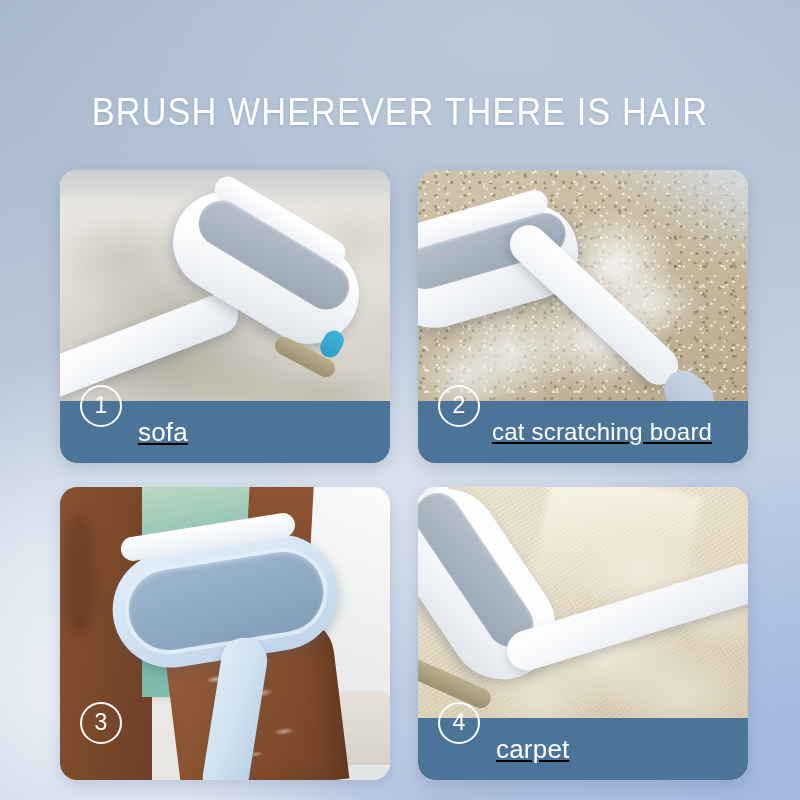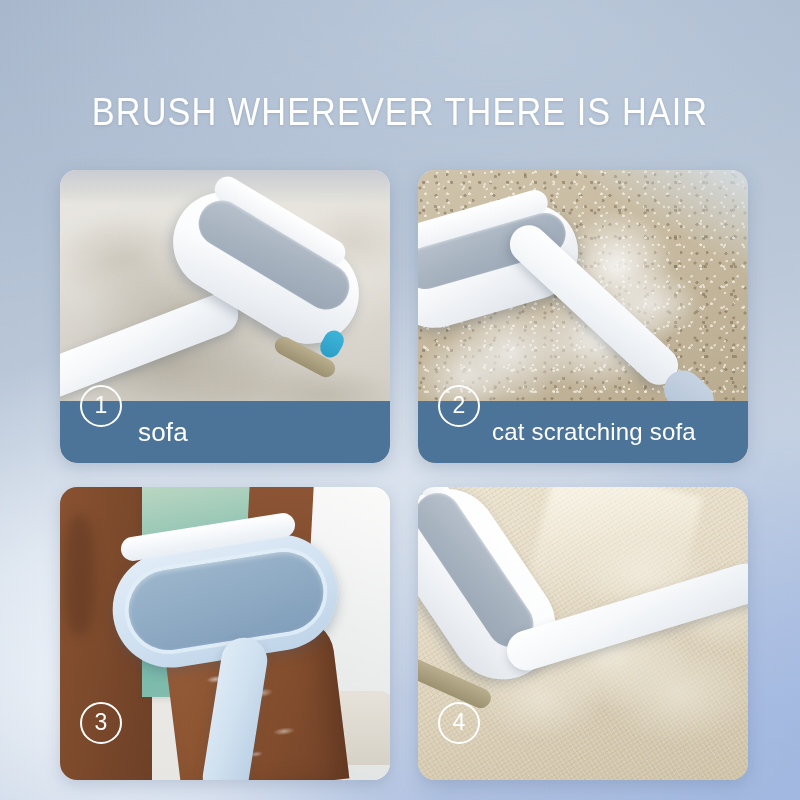--- a/index.html
+++ b/index.html
@@ -117,20 +117,21 @@
     position: absolute;
     left: 0;
     right: 0;
     bottom: 0;
     height: 62px;
     background: #4c7499;
     display: flex;
     align-items: center;
     border-bottom-left-radius: 17px;
     border-bottom-right-radius: 17px;
+    text-decoration: underline;
   }
   .caption-label {
     color: #ffffff;
     font-size: 26px;
     font-weight: 400;
     line-height: 1;
     margin-left: 78px;
     letter-spacing: 0.2px;
     white-space: nowrap;
   }
@@ -388,21 +389,21 @@
         <div class="tool">
           <div class="head" style="left:-34px; top:48px;  width:196px; height:96px; transform:rotate(-16deg); border-radius:50px;"></div>
           <div class="lip" style="left:-10px; top:36px;  width:142px; height:26px; transform:rotate(-16deg);"></div>
           <div class="pad" style="left:-16px; top:60px;  width:166px; height:42px; transform:rotate(-16deg); border-radius:24px;"></div>
           <div class="handle" style="left:68px;  top:116px; width:216px; height:38px; transform:rotate(43deg);"></div>
           <div class="handle-tip" style="left:244px; top:206px; width:54px;  height:38px; transform:rotate(43deg);"></div>
         </div>
       </div>
 
       <div class="caption">
-        <span class="caption-label tight">cat scratching sofa</span>
+        <span class="caption-label tight">cat scratching board</span>
       </div>
       <div class="step-badge">
         <span>2</span>
       </div>
     </div>
 
     <div class="card">
       <div class="photo">
         <div class="surf surf-cloth"></div>
         <div class="cloth-window"></div>
@@ -447,19 +448,22 @@
         <div class="tool">
           <div class="head" style="left:-48px; top:44px;  width:208px; height:106px; transform:rotate(56deg); border-radius:54px;"></div>
           <div class="lip" style="left:-34px; top:26px;  width:150px; height:24px;  transform:rotate(56deg);"></div>
           <div class="pad" style="left:-32px; top:60px;  width:176px; height:46px;  transform:rotate(56deg); border-radius:26px;"></div>
           <div class="bristle" style="left:-18px; top:186px; width:94px; height:20px; transform:rotate(24deg);"></div>
 
           <div class="handle" style="left:84px; top:110px; width:268px; height:40px; transform:rotate(-17deg);"></div>
         </div>
       </div>
 
+      <div class="caption">
+        <span class="caption-label">carpet</span>
+      </div>
       <div class="step-badge">
         <span>4</span>
       </div>
     </div>
 
   </div>
 </div>
 
 </body></html>

